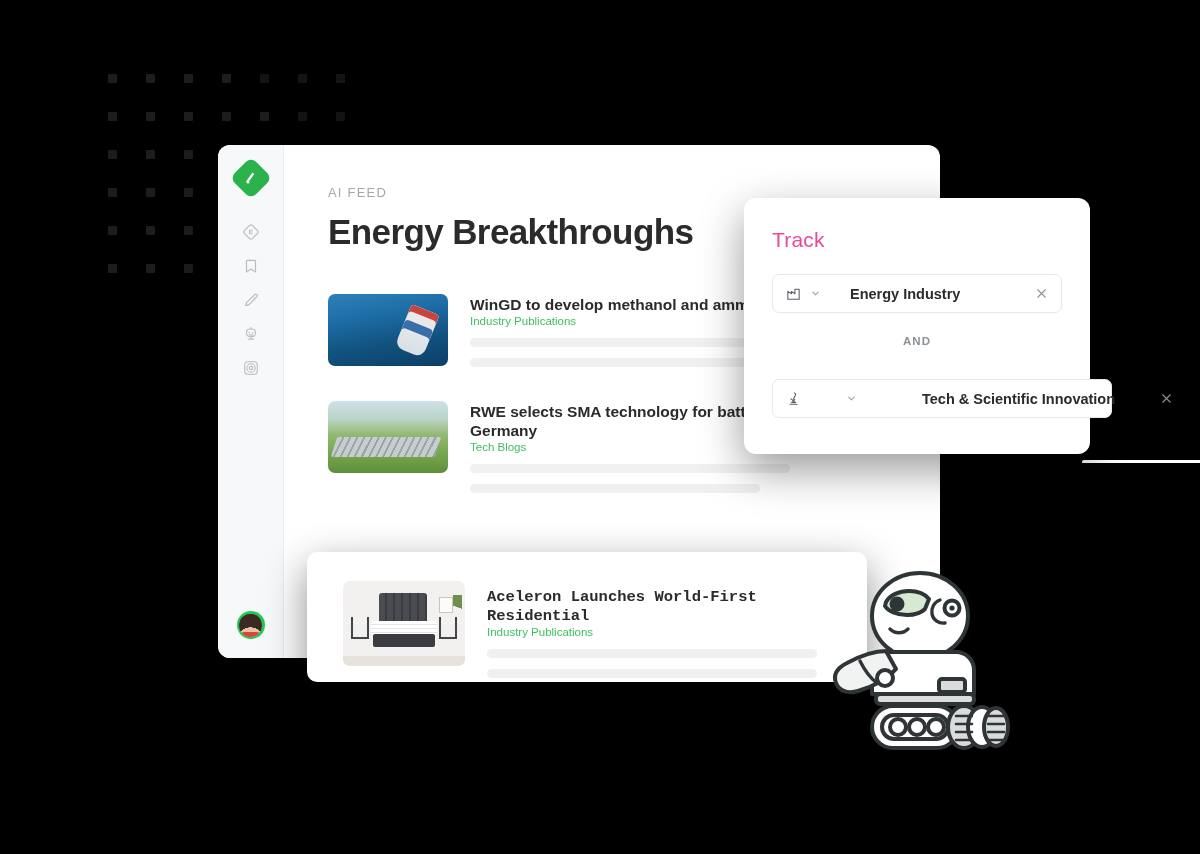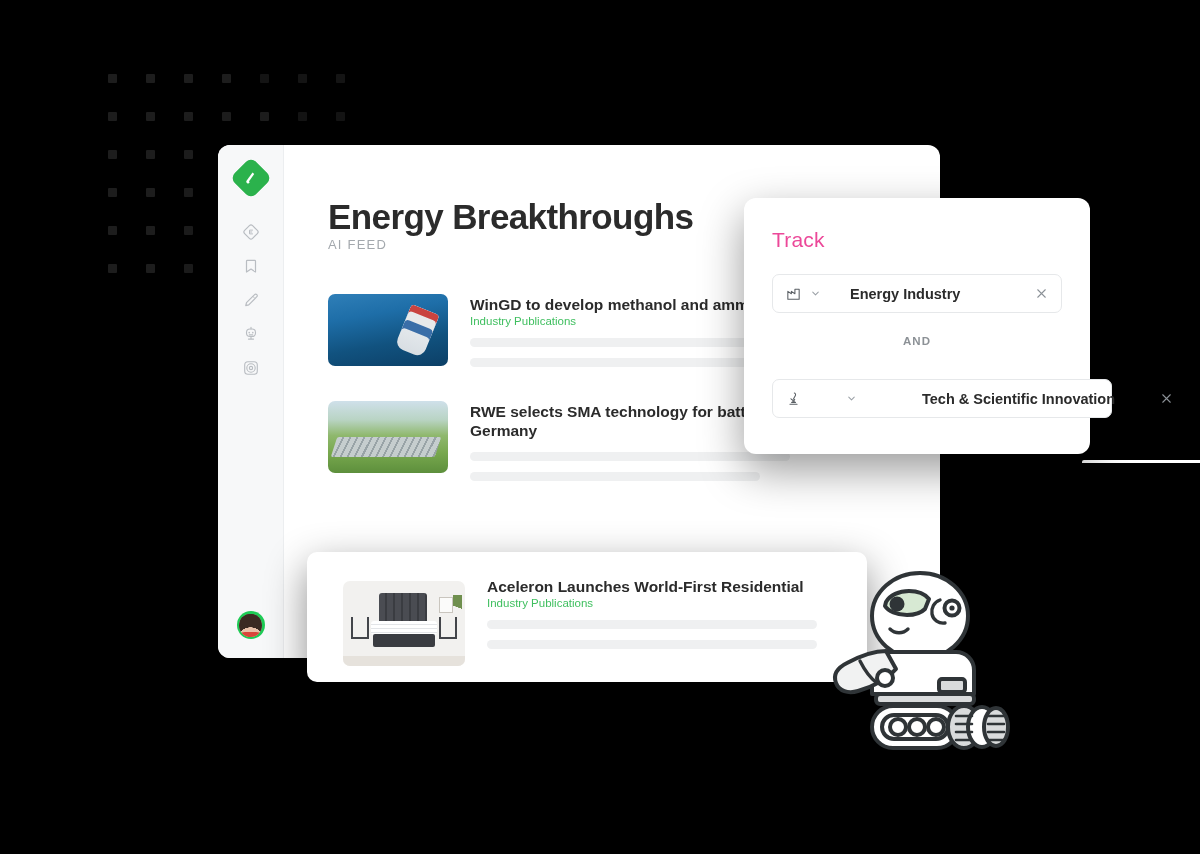--- a/index.html
+++ b/index.html
@@ -149,21 +149,21 @@
   
   #overlay-card {
     position: absolute; left: 307px; top: 552px;
     width: 560px; height: 130px;
     background: #ffffff; border-radius: 10px;
     box-shadow: 0 14px 40px rgba(0,0,0,0.45);
     padding: 14px 20px 0 36px;
     display: flex; gap: 22px;
   }
   #overlay-card .thumb { width: 122px; height: 85px; flex: 0 0 122px; margin-top: 15px; }
-  #overlay-card .art-title { margin-top: 10px; }
+  #overlay-card .art-title { margin-top: 20px; font-family: Liberation Mono, monospace; }
 
   
   #track-panel {
     position: absolute; left: 744px; top: 198px;
     width: 346px; height: 256px;
     background: #ffffff; border-radius: 12px;
     box-shadow: 0 16px 44px rgba(0,0,0,0.40);
     padding: 30px 28px;
   }
   #track-title {
@@ -292,39 +292,40 @@
 
       <div id="avatar">
         <div class="face">
           <div class="hair"></div>
           <div class="shirt"></div>
         </div>
       </div>
     </div>
 
     <div id="content">
+      <div id="eyebrow">AI FEED</div>
       <div id="page-title">Energy Breakthroughs</div>
-      <div id="eyebrow">AI FEED</div>
 
       <div id="article-list">
 
         <div class="article">
           <div class="thumb th-ship"></div>
           <div class="art-body">
             <div class="art-title">WinGD to develop methanol and ammonia engines</div>
             <div class="art-source">Industry Publications</div>
             <div class="skel w1"></div>
             <div class="skel w2"></div>
           </div>
         </div>
 
         <div class="article">
           <div class="thumb th-solar"></div>
           <div class="art-body">
             <div class="art-title">RWE selects SMA technology for battery storage facilities in Germany</div>
+            <div class="art-source">Tech Blogs</div>
             <div class="skel w1"></div>
             <div class="skel w2"></div>
           </div>
         </div>
 
       </div>
     </div>
   </div>
 
   <div id="overlay-card">

